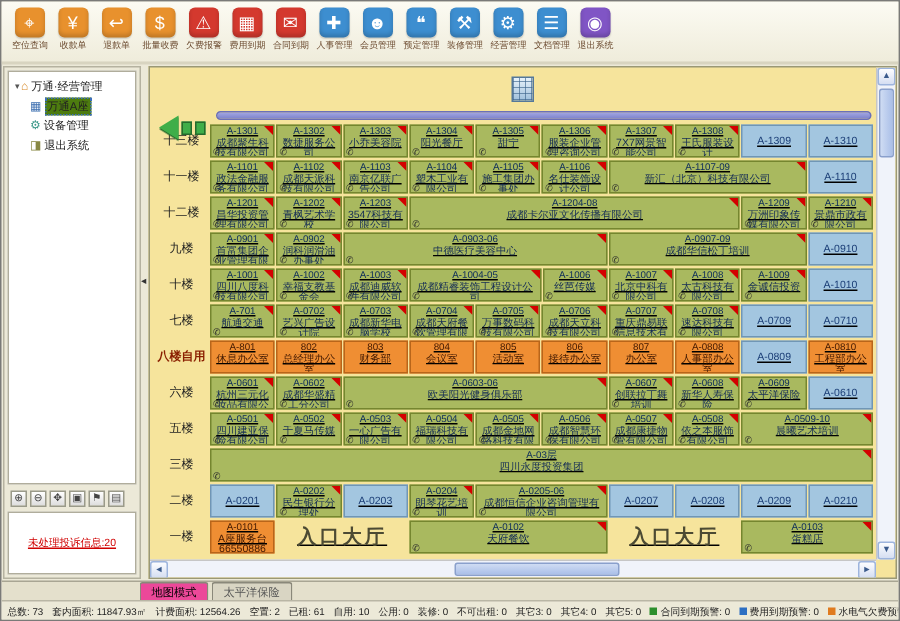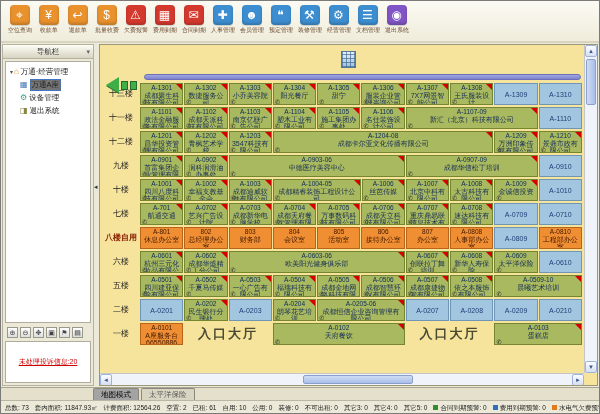--- a/index.html
+++ b/index.html
@@ -17,21 +17,21 @@
   
   .content { display:flex; height:344px; }
   .sidebar { width:92px; display:flex; flex-direction:column; background:#ece9d8;
              border:1px solid #b5b2a0; margin:1px 0 1px 1px; }
   .sb-header { height:14px; background:linear-gradient(#fdfdf6,#d8d4c2); border-bottom:1px solid #b5b2a0;
                font-size:7.5px; text-align:center; line-height:13px; color:#333; position:relative; }
   .sb-pin { position:absolute; right:3px; top:0; font-size:7px; color:#666; cursor:pointer; }
   .tree { flex:1; background:#fff; border:1px solid #b0ad9c; margin:2px; padding:3px 1px; overflow:hidden; }
   .tree-row { display:flex; align-items:center; height:13px; font-size:7.5px; color:#222;
               white-space:nowrap; cursor:pointer; }
-  .tree-row.selected .tree-label { background:#737373; border:1px dotted #3c6ec0; padding:0 1px; }
+  .tree-row.selected .tree-label { background:#4d7c0f; border:1px dotted #3c6ec0; padding:0 1px; }
   .tree-exp { font-size:6px; color:#555; margin-right:1px; }
   .tree-icon { font-size:8px; margin-right:2px; }
   .map-tools { height:14px; display:flex; align-items:center; gap:2px; padding:0 4px; }
   .mt-btn { width:11px; height:11px; border:1px solid #9a9a8a; background:linear-gradient(#fff,#ddd);
             font-size:7px; line-height:9px; text-align:center; color:#444; cursor:pointer; }
   .alert-panel { height:42px; background:#fff; border:1px solid #b0ad9c; margin:2px;
                  display:flex; align-items:center; justify-content:center; }
   .alert-link { font-size:7px; color:#d00000; text-decoration:underline; cursor:pointer; }
 
   .splitter { width:5px; position:relative; cursor:col-resize; }
@@ -50,21 +50,21 @@
   .back-tri { width:0; height:0; border-right:13px solid #3fae49; border-top:8px solid transparent;
               border-bottom:8px solid transparent; filter:drop-shadow(0 1px 0 #256b2c); }
   .back-bar { width:7px; height:9px; background:#3fae49; margin-left:2px; border:1px solid #256b2c; }
   .roof { height:6px; background:linear-gradient(#a2a6e2,#7e83cc); border:1px solid #6a6fb8;
           border-radius:3px; margin:1px 16px 3px 44px; }
 
   .floors { margin:0 15px 0 2px; }
   .floor-row { display:flex; height:22px; margin-bottom:2px; }
   .floor-label { width:38px; font-size:8px; color:#222; text-align:center; line-height:22px; white-space:nowrap; }
   .floor-label.self { font-weight:bold; color:#8a1f00; }
-  .cells { flex:1; display:grid; grid-template-columns:repeat(10,1fr); gap:1px; }
+  .cells { flex:1; display:grid; grid-template-columns:repeat(10,1fr); gap:1px;text-decoration:underline; }
 
   .cell { position:relative; border:1px solid; overflow:hidden; cursor:pointer; }
   .cell.rented { background:#a9b95f; border-color:#75862f; }
   .cell.self   { background:#ef8e33; border-color:#b8651a; }
   .cell.vacant { background:#a3c6e0; border-color:#7096b5; display:flex; align-items:center; justify-content:center; }
   .cell.lobby  { background:transparent; border:none; display:flex; align-items:center; justify-content:center;
                  font-size:13px; font-weight:bold; color:#4c4a33; letter-spacing:2px; cursor:default; }
   .code  { font-size:6.5px; line-height:8px; text-align:center; color:#0a2a5a; }
   .vcode { font-size:7px; color:#1c3f77; }
   .name  { font-size:7px; line-height:7px; text-align:center; color:#142c55; padding:0 2px; max-height:14px; overflow:hidden; }
@@ -81,21 +81,21 @@
   .va-up{top:0;left:0;} .va-dn{bottom:0;left:0;} .ha-l{left:0;top:0;} .ha-r{right:0;top:0;}
   .vthumb { position:absolute; left:1px; right:1px; top:14px; height:46px; background:linear-gradient(90deg,#cfdcf3,#aabfe8);
             border:1px solid #8aa0cc; border-radius:2px; cursor:pointer; }
   .hthumb { position:absolute; top:1px; bottom:1px; left:42%; width:110px; background:linear-gradient(#cfdcf3,#aabfe8);
             border:1px solid #8aa0cc; border-radius:2px; cursor:pointer; }
 
   
   .tabsrow { height:13px; display:flex; gap:2px; padding-left:92px; border-top:1px solid #a8a593; background:#e4e0cc; }
   .tab { font-size:7.5px; padding:0 7px; line-height:11px; border:1px solid #8a887a; border-bottom:none;
          border-radius:2px 2px 0 0; background:#d9d5c3; color:#555; cursor:pointer; }
-  .tab.active { background:#a3a3a3; color:#000; }
+  .tab.active { background:#ec4899; color:#000; }
   .statusbar { height:15px; background:#ece9d8; border-top:1px solid #b9b6a5; display:flex; align-items:center;
                padding:0 4px; gap:6px; font-size:6.5px; color:#222; white-space:nowrap; overflow:hidden; }
   .st-item { flex:none; }
   .dot { display:inline-block; width:5px; height:5px; margin-right:2px; vertical-align:middle; }
 </style>
 </head>
 <body>
 
 <div class="toolbar" id="toolbar">
     <div class="tb-item">
@@ -151,24 +151,20 @@
       <div class="tb-label">文档管理</div>
     </div>
     <div class="tb-item">
       <div class="tb-icon" style="background: rgb(128, 85, 197);">◉</div>
       <div class="tb-label">退出系统</div>
     </div>
   </div>
 
 <div class="content">
   <div class="sidebar">
-    <div class="sb-header">
-      <span>导航栏</span>
-      <span class="sb-pin">▾</span>
-    </div>
     <div class="tree" id="tree">
         <div class="tree-row" style="padding-left: 3px;">
           <span class="tree-exp">▾</span>
           <span class="tree-icon" style="color: rgb(216, 138, 42);">⌂</span>
           <span class="tree-label">万通·经营管理</span>
         </div>
         <div class="tree-row selected" style="padding-left: 13px;">
           <span class="tree-icon" style="color: rgb(61, 111, 176);">▦</span>
           <span class="tree-label">万通A座</span>
         </div>
@@ -640,20 +636,31 @@
             </div>
             <div class="cell rented">
               <div class="code">A-0508</div>
               <div class="name">依之本服饰有限公司</div>
               <span class="flag"></span>
               <span class="phone">✆</span>
             </div>
             <div class="cell rented" style="grid-column: span 2;">
               <div class="code">A-0509-10</div>
               <div class="name">晨曦艺术培训</div>
+              <span class="flag"></span>
+              <span class="phone">✆</span>
+            </div>
+          </div>
+        </div>
+        <div class="floor-row">
+          <div class="floor-label">三楼</div>
+          <div class="cells">
+            <div class="cell rented" style="grid-column: span 10;">
+              <div class="code">A-03层</div>
+              <div class="name">四川永度投资集团</div>
               <span class="flag"></span>
               <span class="phone">✆</span>
             </div>
           </div>
         </div>
         <div class="floor-row">
           <div class="floor-label">二楼</div>
           <div class="cells">
             <div class="cell vacant">
               <div class="vcode">A-0201</div>

